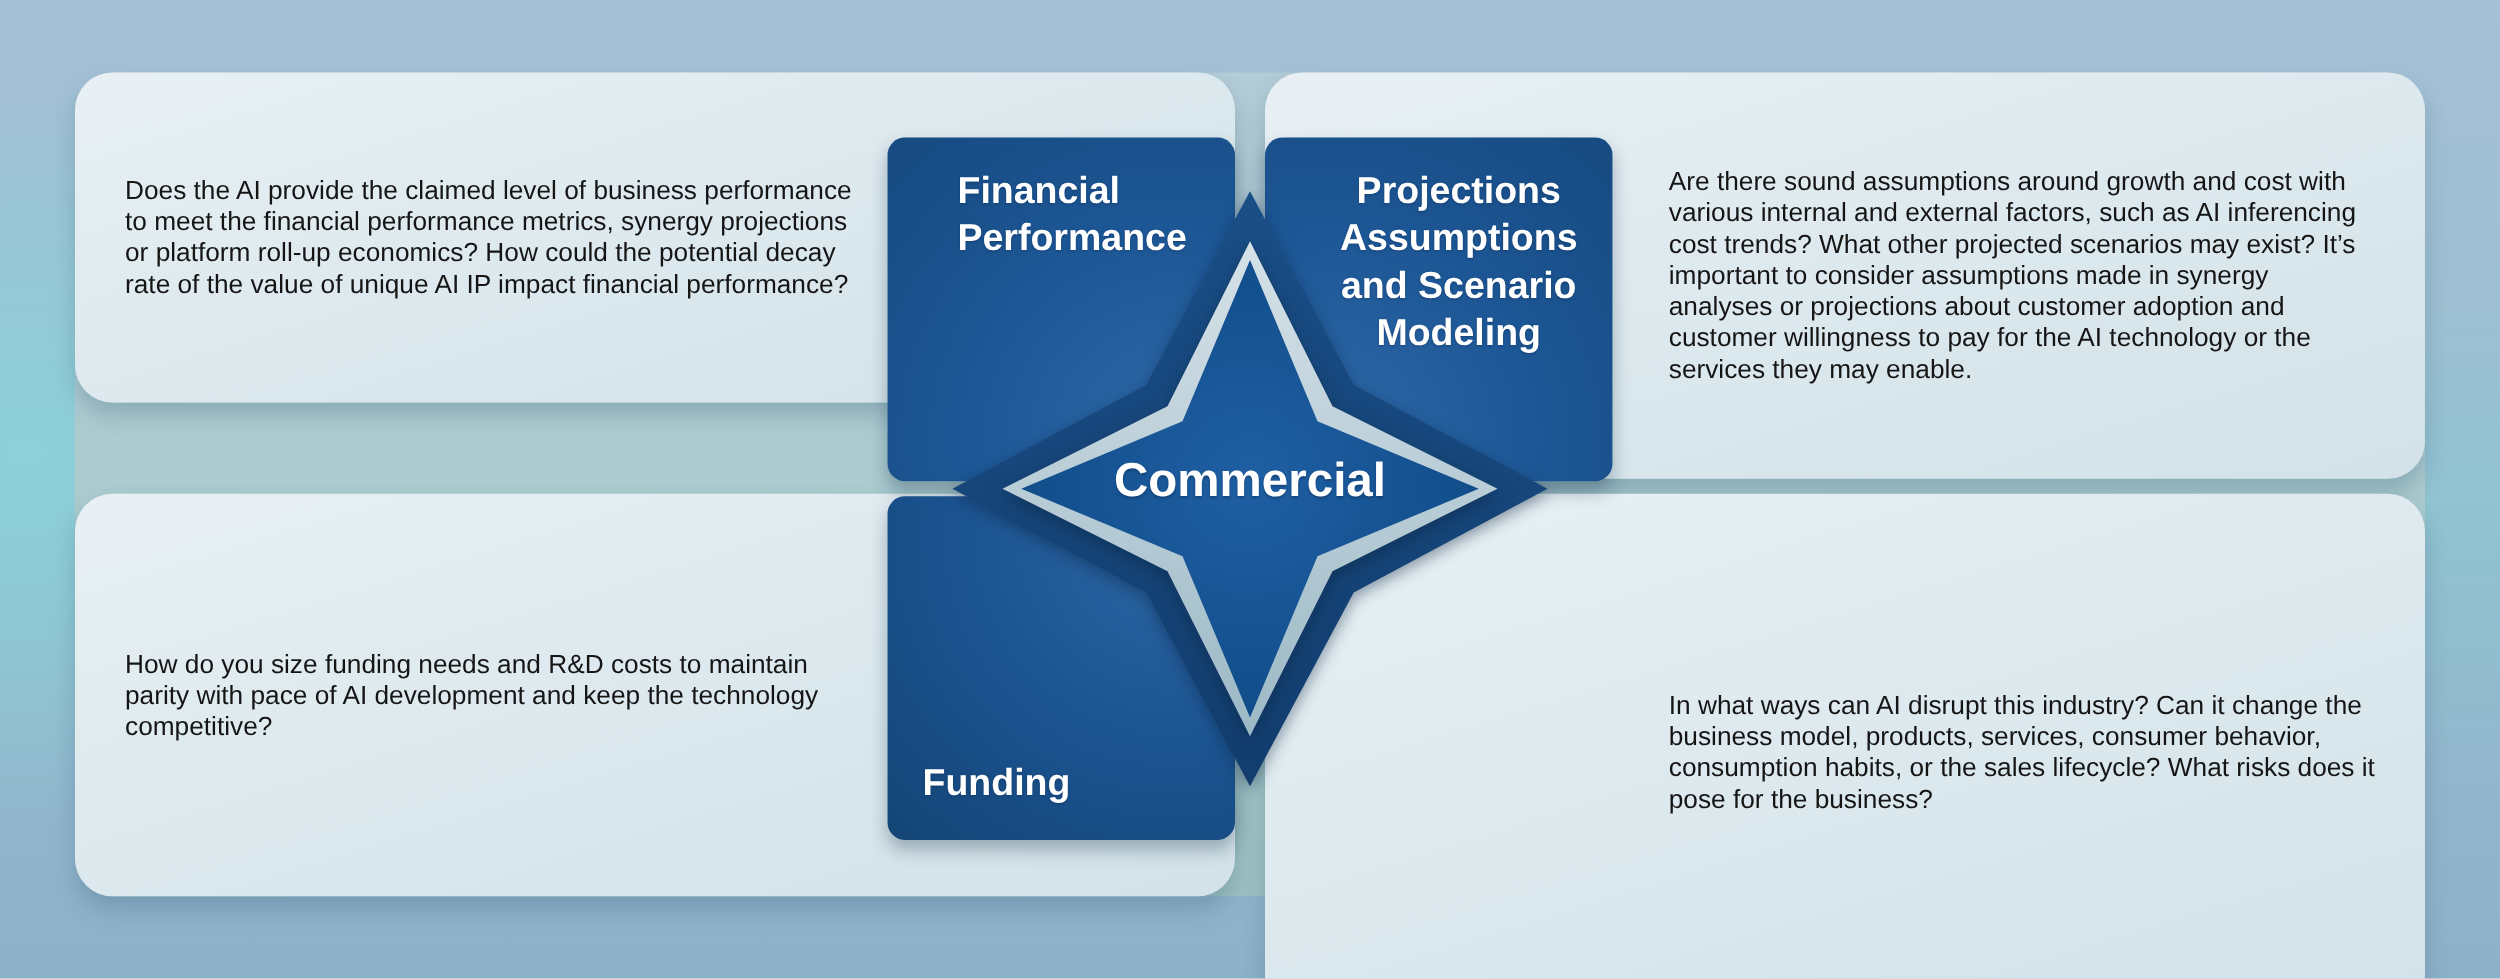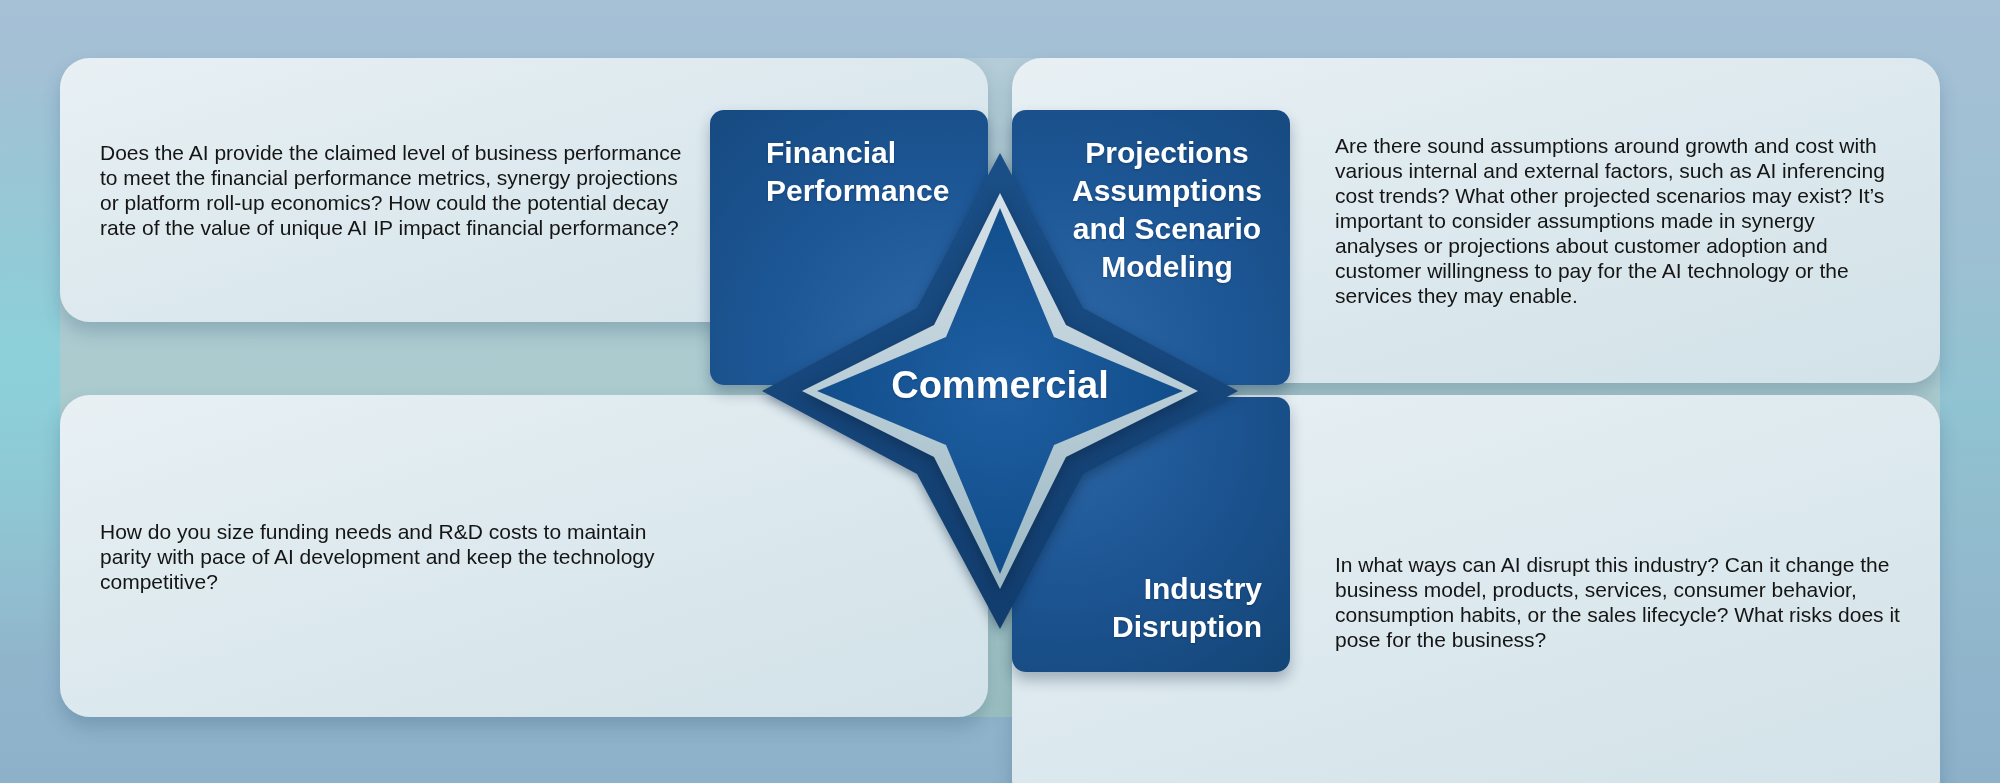--- a/index.html
+++ b/index.html
@@ -85,25 +85,24 @@
 Performance</div>
   </div>
 
   <div class="quad q-tr">
     <div class="quad-label lab-tr">Projections
 Assumptions
 and Scenario
 Modeling</div>
   </div>
 
+  <div class="quad q-bl">
+    <div class="quad-label lab-bl">Funding</div>
+  </div>
 
-  <div class="quad q-br">
-    <div class="quad-label lab-br">Industry
-Disruption</div>
-  </div>
 
   <svg class="star-svg" viewBox="-245 -245 490 490">
     <defs>
       <linearGradient id="gOut" x1="0" y1="-1" x2="0" y2="1" gradientUnits="objectBoundingBox" gradientTransform="rotate(0)">
         <stop offset="0" stop-color="#22609f"></stop>
         <stop offset="1" stop-color="#123d6e"></stop>
       </linearGradient>
       <linearGradient id="gSil" x1="0" y1="0" x2="0" y2="1">
         <stop offset="0" stop-color="#d6e1e8"></stop>
         <stop offset="1" stop-color="#9cb9c5"></stop>

